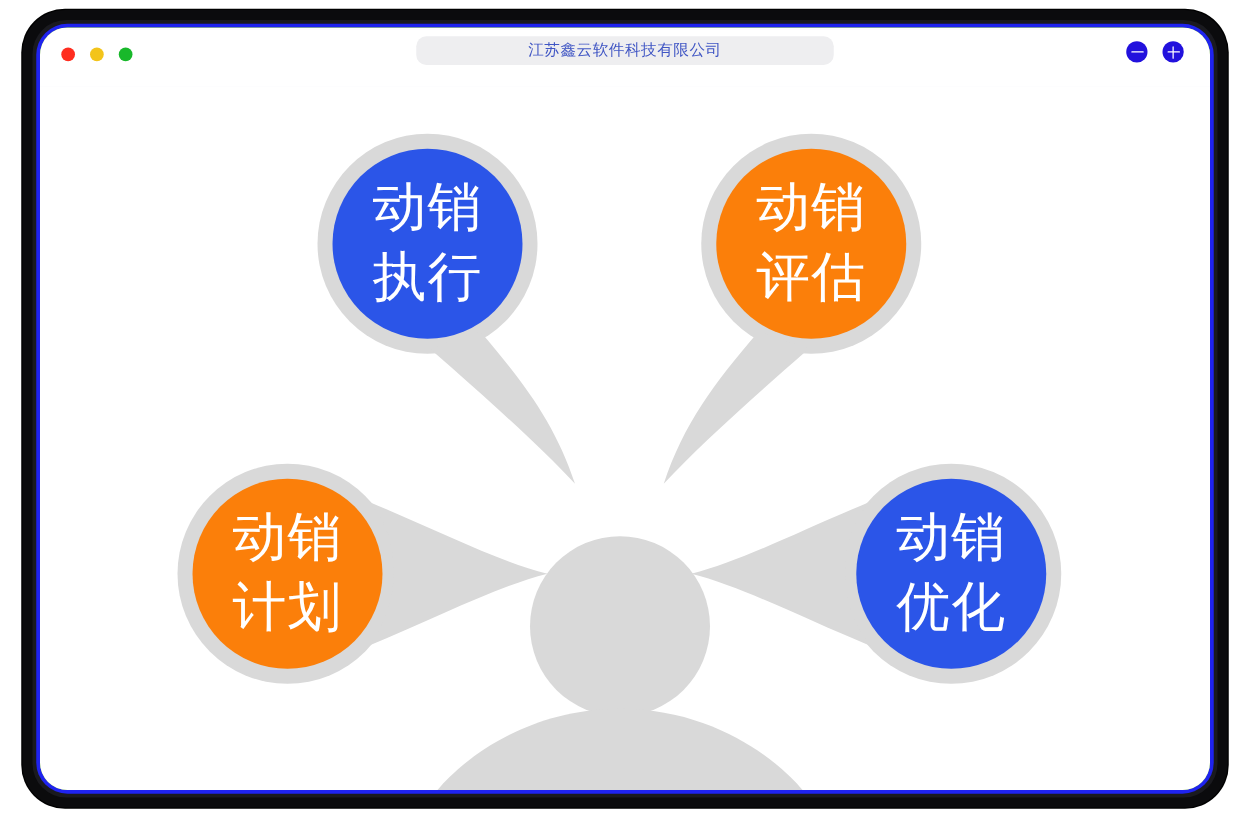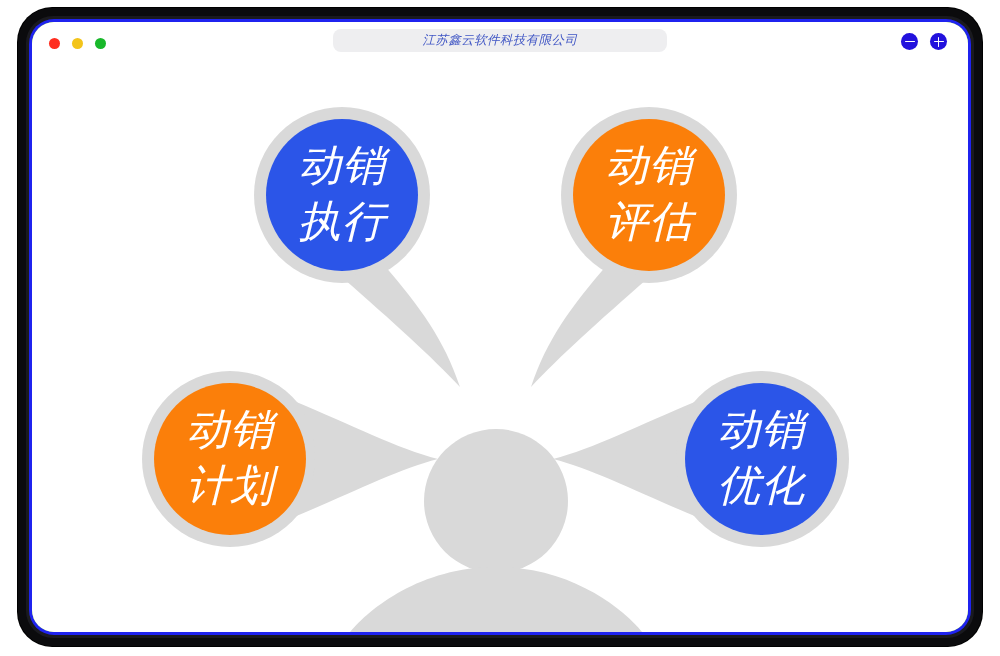--- a/index.html
+++ b/index.html
@@ -37,21 +37,20 @@
   #window-chrome {
     position: absolute;
     left: 14px;
     top: 14px;
     right: 14px;
     bottom: 14px;
     border-radius: 22px;
     background: #84cc16;
     box-shadow: 0 0 0 3px #1f23ef;
     overflow: hidden;
-    font-style: italic;
   }
 
   
   #title-bar {
     position: absolute;
     left: 0;
     top: 0;
     width: 100%;
     height: 47px;
     background: #ffffff;

